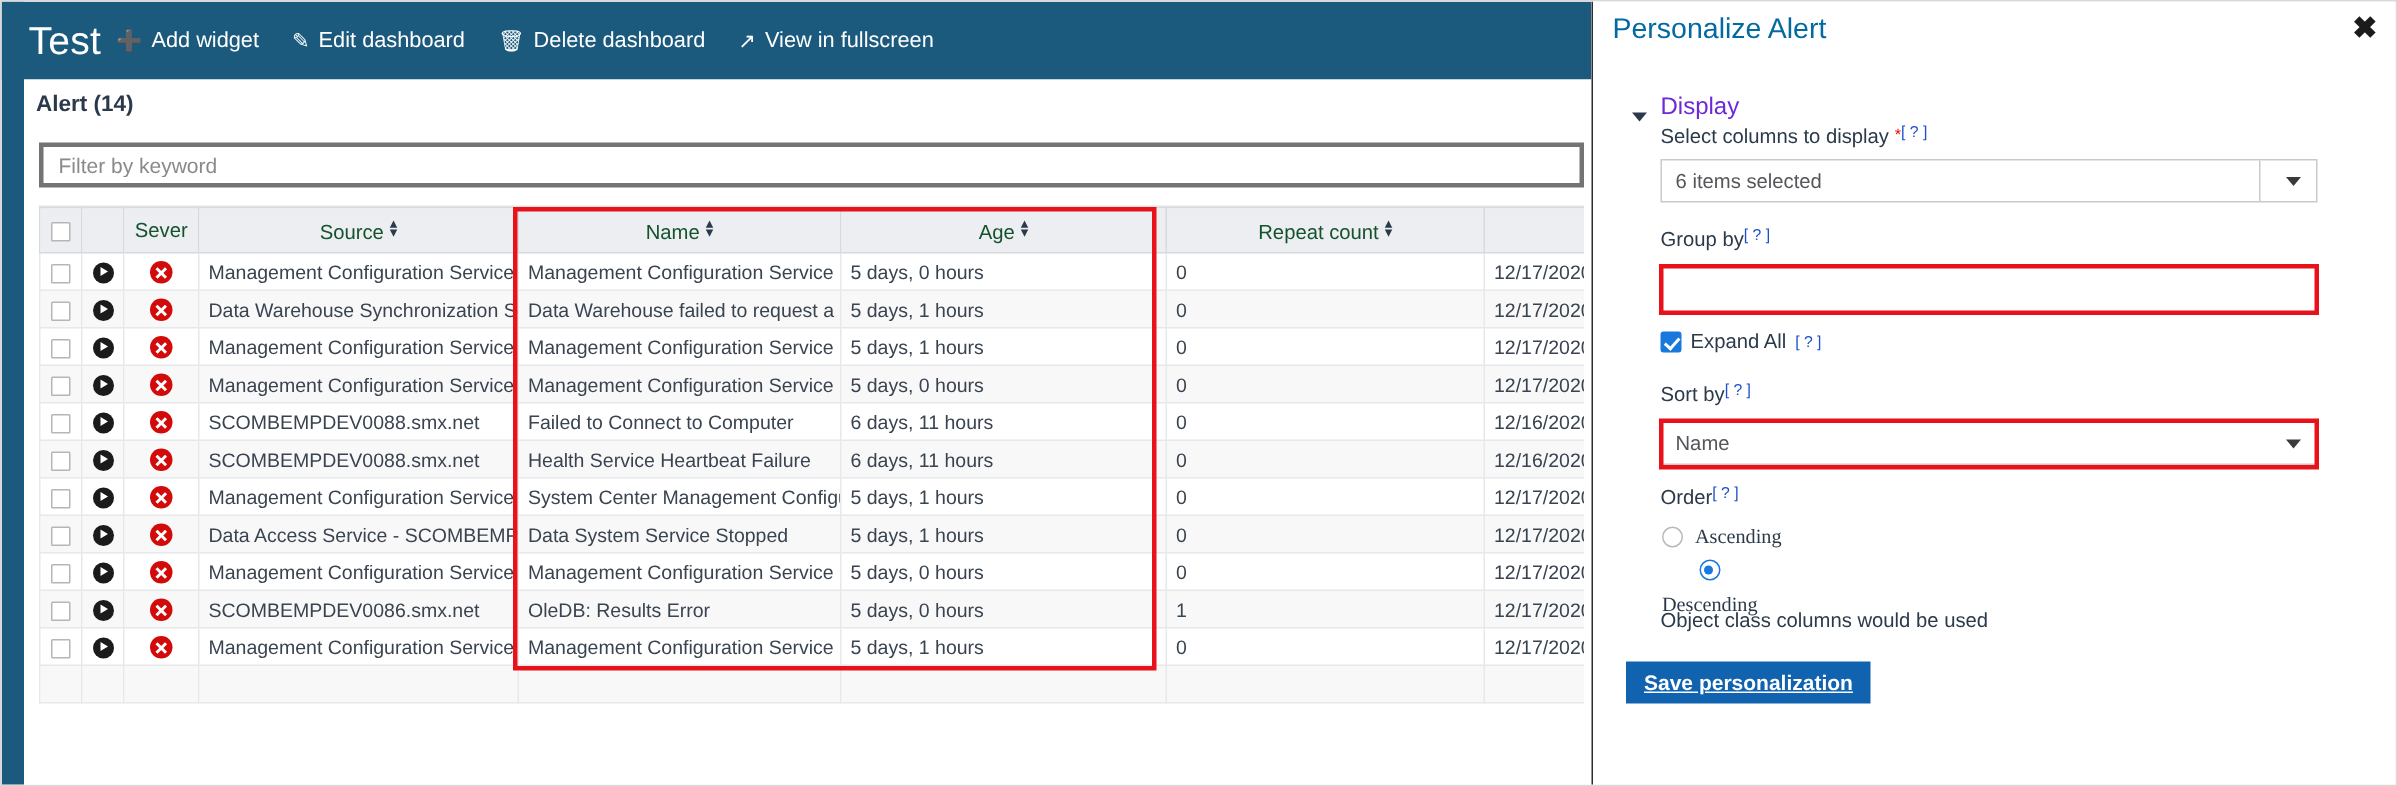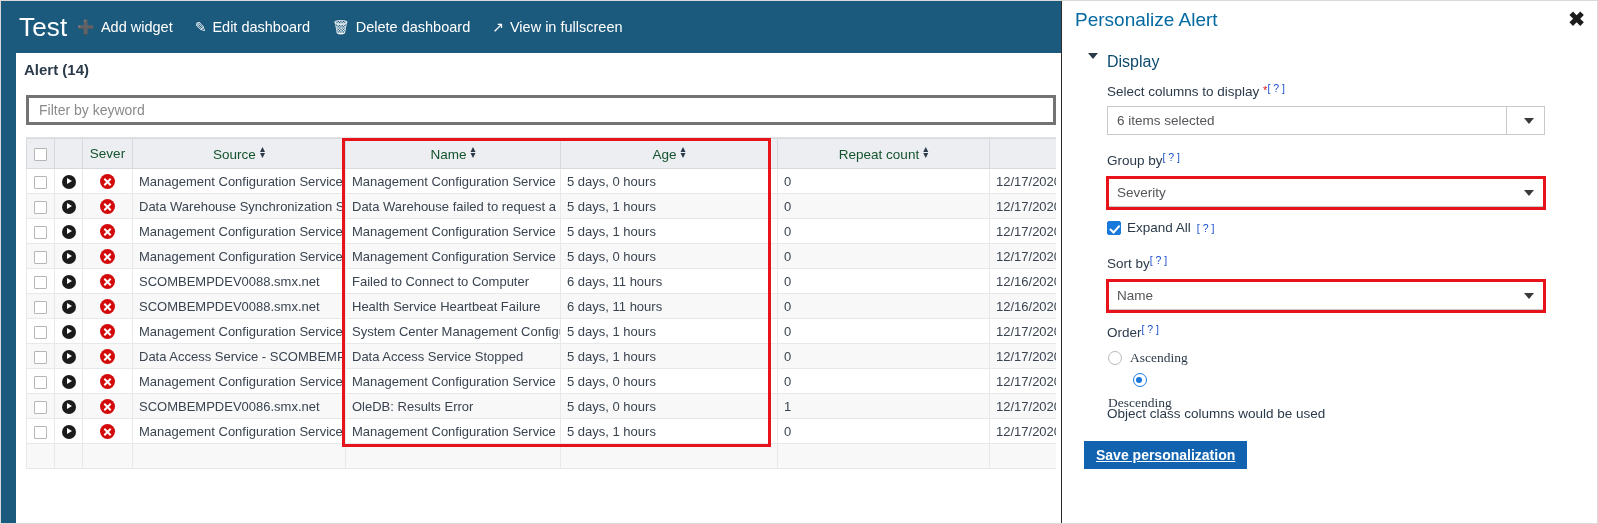--- a/index.html
+++ b/index.html
@@ -248,25 +248,25 @@
     right: 14px; top: 8px;
     font-size: 20px;
     color: #1b1b1b;
     font-weight: bold;
     line-height: 1;
     cursor: pointer;
     font-family: "Liberation Sans", sans-serif;
   }
   .section-head {
     position: absolute;
-    left: 26px; top: 52px;
+    left: 26px; top: 62px;
     font-size: 16px;
-    color: #0c4a6e;
+    color: #6d28d9;
     display: flex;
-    align-items: flex-start;
+    align-items: flex-end;
     gap: 9px;
     cursor: pointer;
   }
   .tri-down {
     width: 0; height: 0;
     border-left: 5px solid transparent;
     border-right: 5px solid transparent;
     border-top: 6px solid #2b3a4a;
     display: inline-block;
   }
@@ -532,21 +532,21 @@
                 <td>System Center Management Configu</td>
                 <td>5 days, 1 hours</td>
                 <td>0</td>
                 <td>12/17/2020</td>
               </tr>
               <tr class="alt">
                 <td class="center"><span class="cbx"></span></td>
                 <td class="center"><span class="expand-icon"></span></td>
                 <td class="center"><span class="sev-icon"></span></td>
                 <td>Data Access Service - SCOMBEMPDE</td>
-                <td>Data Access Service Stopped</td>
+                <td>Data System Service Stopped</td>
                 <td>5 days, 1 hours</td>
                 <td>0</td>
                 <td>12/17/2020</td>
               </tr>
               <tr>
                 <td class="center"><span class="cbx"></span></td>
                 <td class="center"><span class="expand-icon"></span></td>
                 <td class="center"><span class="sev-icon"></span></td>
                 <td>Management Configuration Service</td>
                 <td>Management Configuration Service</td>
@@ -608,24 +608,20 @@
     </div>
     <div class="pseudo-select" style="left:45px; top:105px; width:438px;">
       <span>6 items selected</span>
       <span class="sel-split"></span>
       <span class="sel-caret"></span>
     </div>
 
     <div class="field-label" style="left:45px; top:150px;">
       <span>Group by</span><span class="help">[ ? ]</span>
     </div>
-    <div class="pseudo-select" style="left:45px; top:177px; width:438px;">
-      <span>Severity</span>
-      <span class="sel-caret"></span>
-    </div>
 
     <div class="chk-row" style="left:45px; top:219px;">
       <span class="cbx-blue"></span>
       <span>Expand All</span>
         <span class="help">[ ? ]</span>
     </div>
 
     <div class="field-label" style="left:45px; top:253px;">
       <span>Sort by</span><span class="help">[ ? ]</span>
     </div>

